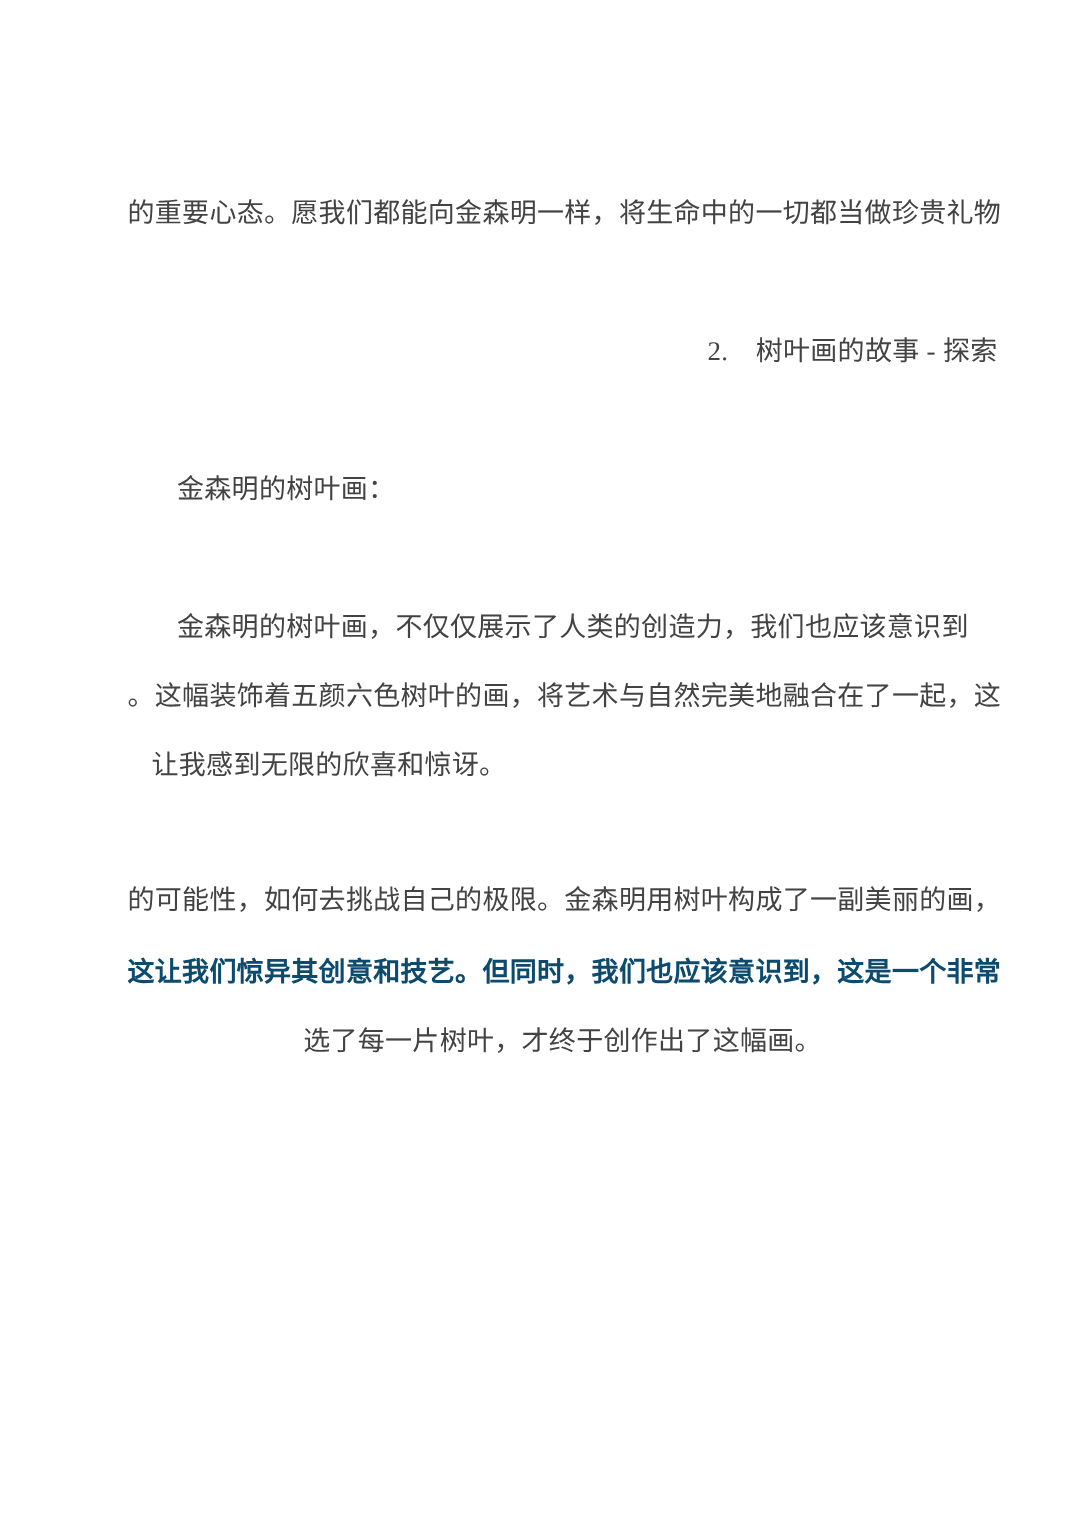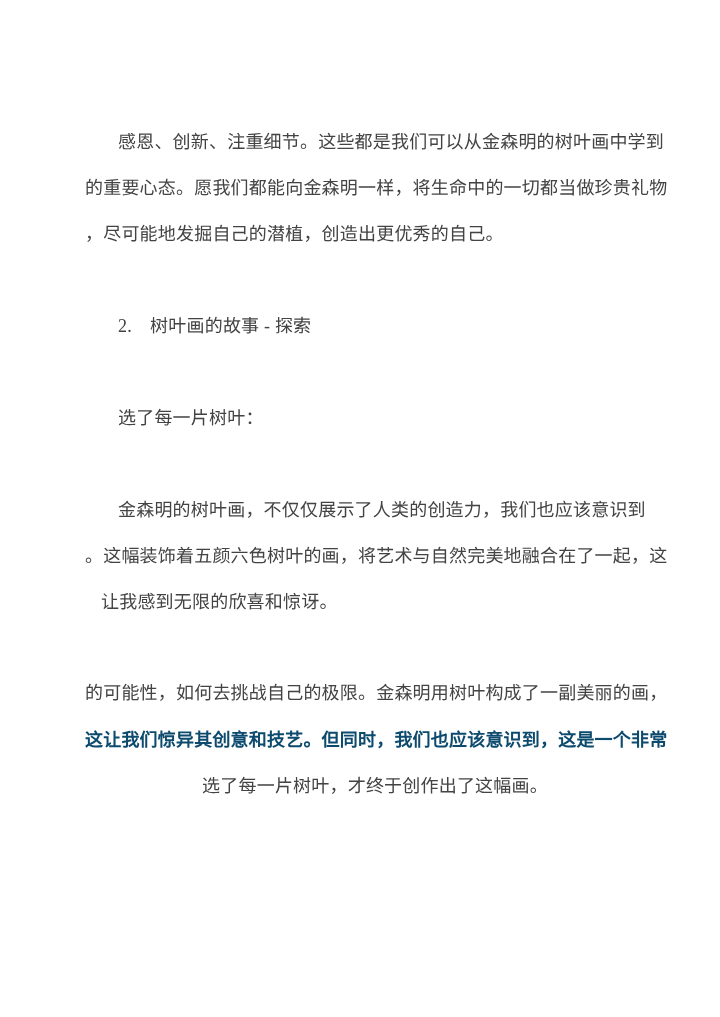--- a/index.html
+++ b/index.html
@@ -46,29 +46,27 @@
   .line.first-line {
     text-indent: 33px; 
   }
 </style>
 </head>
 <body>
 
 <div class="page">
   <div class="doc-body">
       <div class="block">
-        <div class="line first-line" style="color: rgb(67, 67, 67);">感恩、创新、注重细节。这些都是我们可以从金森明的树叶画中学到</div>
         <div class="line" style="color: rgb(67, 67, 67);">的重要心态。愿我们都能向金森明一样，将生命中的一切都当做珍贵礼物</div>
-        <div class="line" style="color: rgb(67, 67, 67);">，尽可能地发掘自己的潜植，创造出更优秀的自己。</div>
       </div>
       <div class="block">
-        <div class="line first-line" style="color: rgb(67, 67, 67);">2.　树叶画的故事 - 探索</div>
+        <div class="line first-line" style="color: rgb(67, 67, 67); text-align: right;">2.　树叶画的故事 - 探索</div>
       </div>
       <div class="block">
-        <div class="line first-line" style="color: rgb(67, 67, 67);">选了每一片树叶：</div>
+        <div class="line first-line" style="color: rgb(67, 67, 67);">金森明的树叶画：</div>
       </div>
       <div class="block">
         <div class="line first-line" style="color: rgb(67, 67, 67);">金森明的树叶画，不仅仅展示了人类的创造力，我们也应该意识到</div>
         <div class="line" style="color: rgb(67, 67, 67);">。这幅装饰着五颜六色树叶的画，将艺术与自然完美地融合在了一起，这</div>
         <div class="line" style="color: rgb(67, 67, 67); margin-left: 16px;">让我感到无限的欣喜和惊讶。</div>
       </div>
       <div class="block">
         <div class="line" style="color: rgb(67, 67, 67); font-family: Liberation Mono, monospace;">的可能性，如何去挑战自己的极限。金森明用树叶构成了一副美丽的画，</div>
         <div class="line" style="color: #0c4a6e; font-weight: bold;">这让我们惊异其创意和技艺。但同时，我们也应该意识到，这是一个非常</div>
         <div class="line" style="color: rgb(67, 67, 67); text-align: center;">选了每一片树叶，才终于创作出了这幅画。</div>

